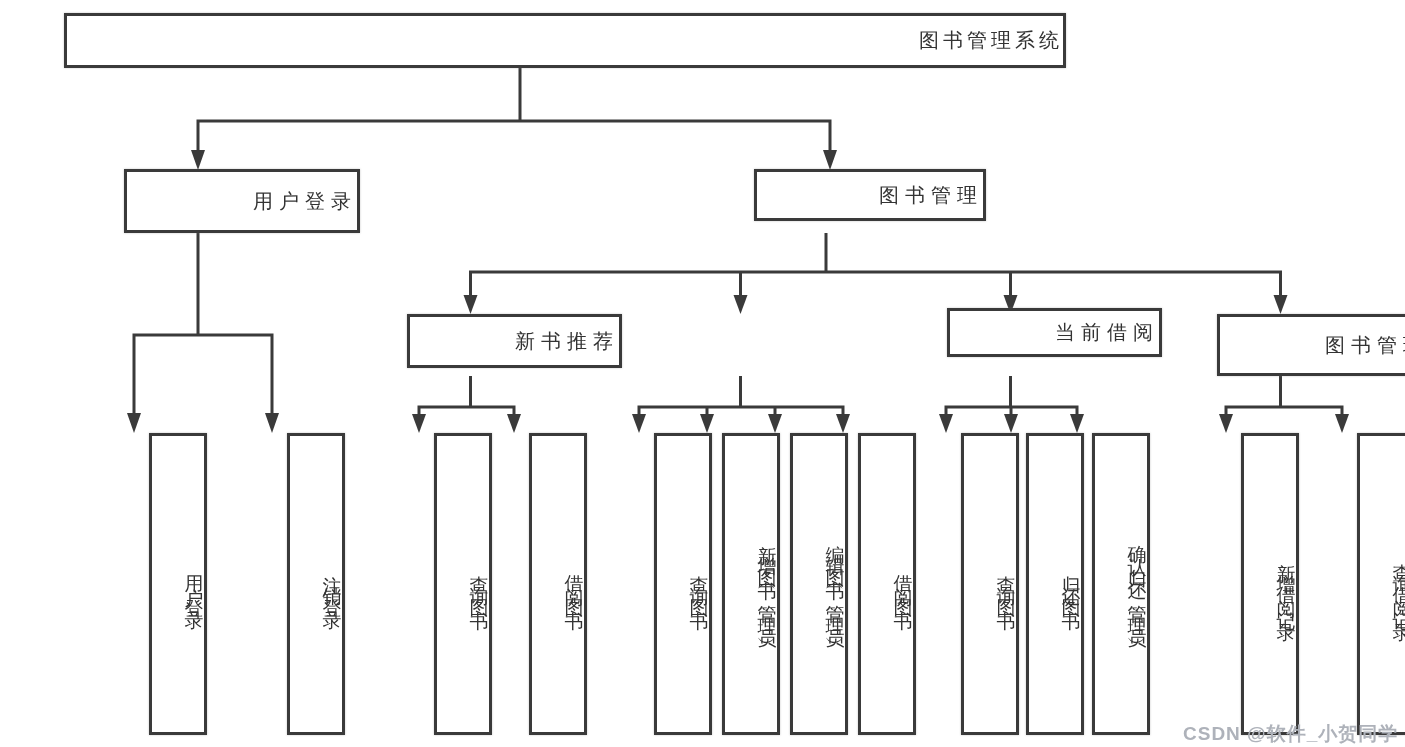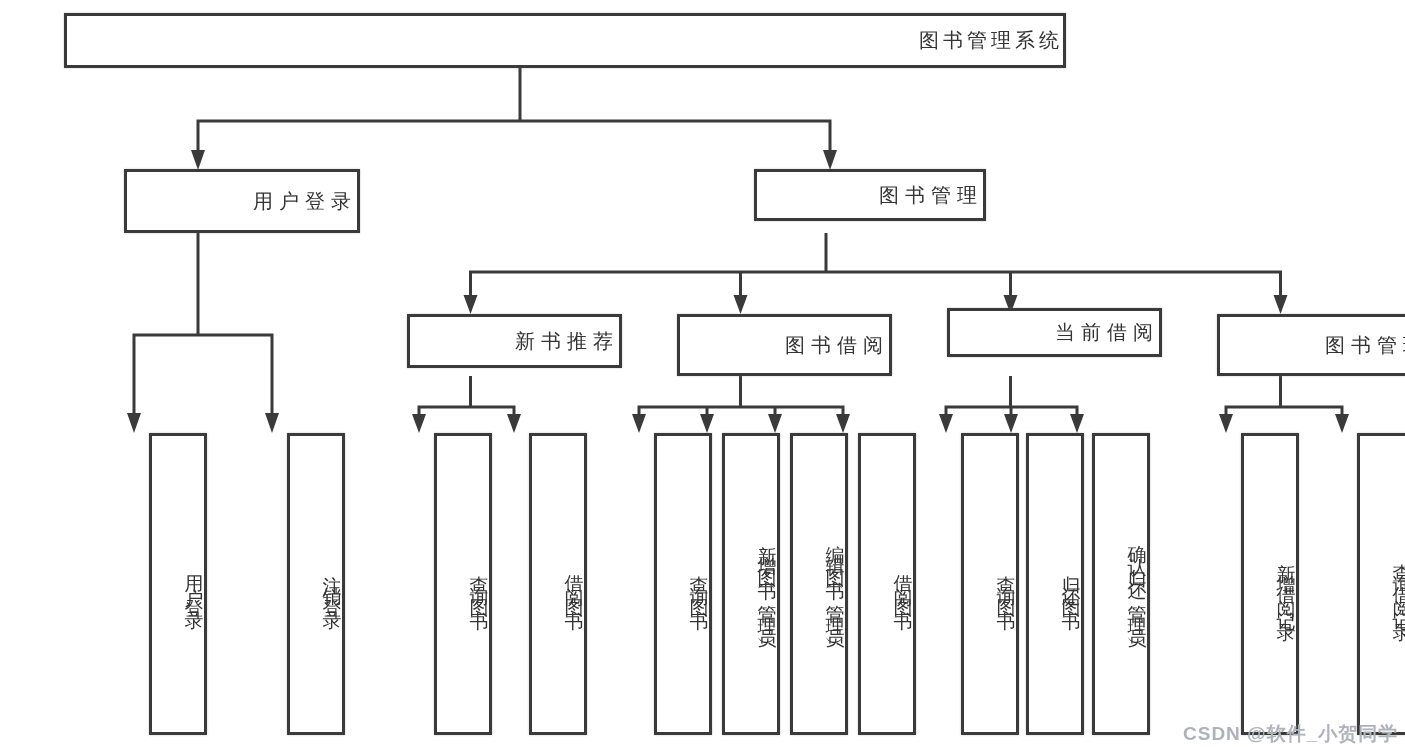--- a/index.html
+++ b/index.html
@@ -93,23 +93,20 @@
   <div class="box hbox" style="left:80px;top:169px;width:236px;height:64px;">
     <span>用户登录</span>
   </div>
   <div class="box hbox" style="left:710px;top:169px;width:232px;height:52px;">
     <span>图书管理</span>
   </div>
 
   <div class="box hbox" style="left:363px;top:314px;width:215px;height:54px;">
     <span>新书推荐</span>
   </div>
-  <div class="box hbox" style="left:633px;top:314px;width:215px;height:62px;">
-    <span>图书借阅</span>
-  </div>
   <div class="box hbox" style="left:903px;top:308px;width:215px;height:49px;">
     <span>当前借阅</span>
   </div>
   <div class="box hbox" style="left:1173px;top:314px;width:215px;height:62px;">
     <span>图书管理</span>
   </div>
 
   <div class="box vbox" style="left:105px;">
     <span class="vtext">用户登录</span>
   </div>

